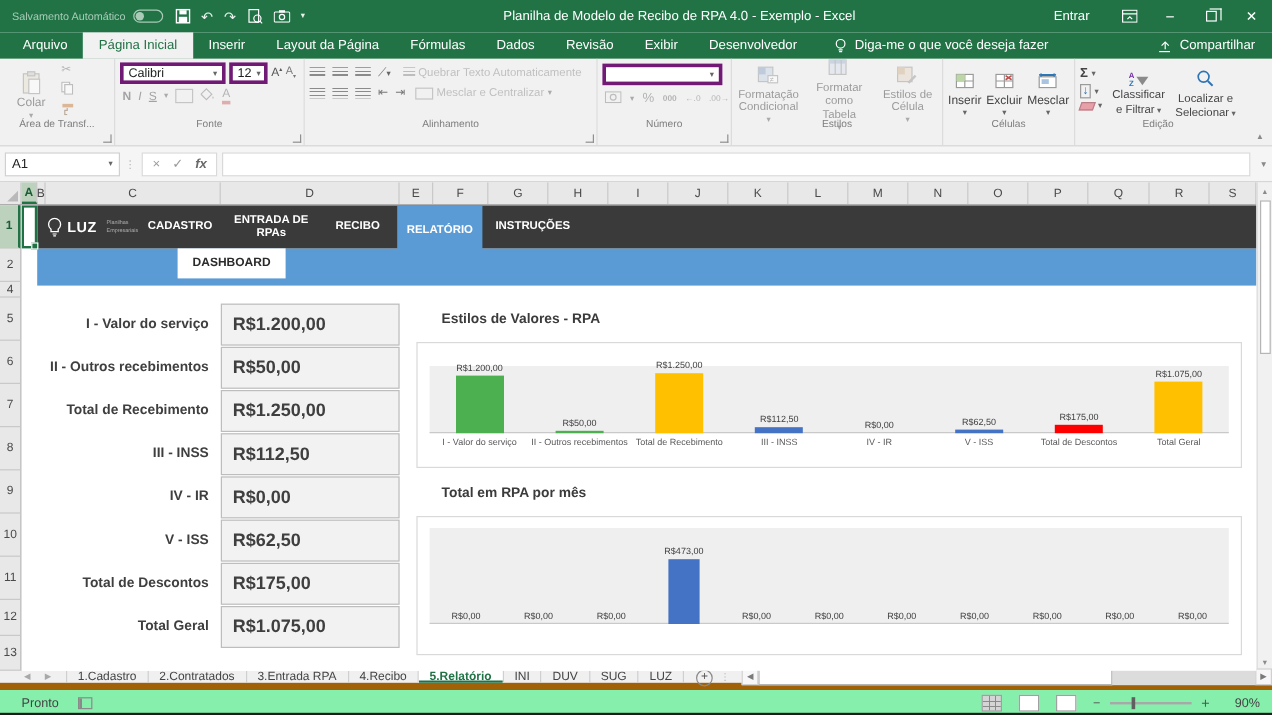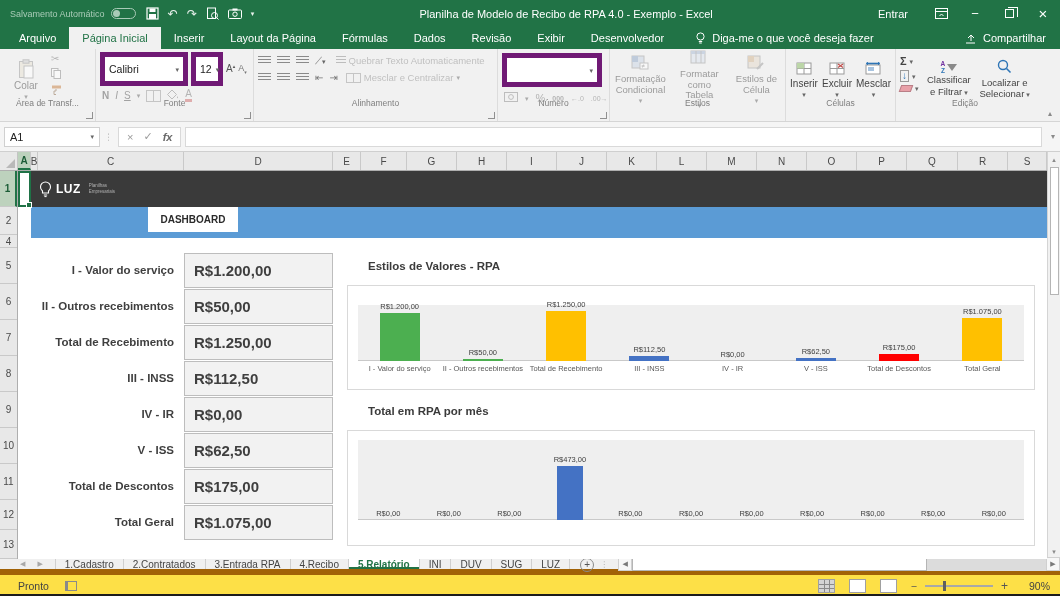--- a/index.html
+++ b/index.html
@@ -31,21 +31,21 @@
 
   
   .ribbon{height:73px;background:#f1f1f1;border-bottom:1px solid #d5d5d5;display:flex;position:relative;font-size:10px}
   .rgroup{position:relative;border-right:1px solid #dcdcdc;padding:3px 4px 14px;display:flex;gap:3px}
   .glabel{position:absolute;bottom:13px;left:0;right:0;text-align:center;font-size:8.5px;color:#7e7e7e;white-space:nowrap}
   .launcher{position:absolute;right:2px;bottom:2px;width:7px;height:7px;border-right:1px solid #909090;border-bottom:1px solid #909090}
   .col{display:flex;flex-direction:column}
   .rowc{display:flex;align-items:center;gap:3px}
   .gbtn{display:flex;flex-direction:column;align-items:center;justify-content:center;gap:1px;color:#444;text-align:center;line-height:1.15}
   .dim{opacity:.5}
-  .combo{background:#fff;border:5px solid #701a75;height:34px;display:flex;align-items:center;padding:0 4px;font-size:10.5px;color:#222;gap:4px}
+  .combo{background:#fff;border:3px solid #701a75;height:18px;display:flex;align-items:center;padding:0 4px;font-size:10.5px;color:#222;gap:4px}
   .dd{font-size:7px;color:#666;line-height:1}
   .ic{color:#777;font-size:10px;line-height:1}
   .lines{width:13px;height:9px;background:repeating-linear-gradient(#8a8a8a 0 1px,transparent 1px 3px)}
   .minigrid{width:15px;height:12px;border:1px solid #9a9a9a;background:
     linear-gradient(90deg,transparent 49%,#9a9a9a 49% 51%,transparent 51%),
     linear-gradient(transparent 49%,#9a9a9a 49% 51%,transparent 51%)}
   .eraser{width:12px;height:7px;background:#e8a0a8;transform:skewX(-20deg);border:1px solid #b97f87}
   .funnel{width:0;height:0;border-left:5px solid transparent;border-right:5px solid transparent;border-top:7px solid #8a8a8a}
   .sortaz{font-size:6.5px;font-weight:bold;line-height:1.05;text-align:center}
   .sortaz .a{color:#7030a0}.sortaz .z{color:#2e75b6}
@@ -120,21 +120,21 @@
   .stab:first-of-type{border-left:1px solid #cfcfcf}
   .stab.active{background:#fff;color:#217346;font-weight:bold;box-shadow:inset 0 -2px 0 #217346}
   .addsheet{width:14px;height:14px;border:1px solid #8a8a8a;border-radius:50%;display:flex;align-items:center;justify-content:center;font-size:10px;color:#555;margin:1px 0 0 10px;flex:none;align-self:center}
   .tdots{color:#b0b0b0;margin:0 6px;align-self:center;font-size:8px}
   .hscroll{margin-left:4px;display:flex;align-items:center;flex:1}
   .hbtn{width:14px;height:14px;border:1px solid #d0d0d0;background:#f7f7f7;display:flex;align-items:center;justify-content:center;font-size:7px;color:#7a7a7a;flex:none}
   .htrack{flex:1;height:14px;background:#dcdcdc;display:flex}
   .hthumb{width:295px;height:14px;background:#fff;border:1px solid #b5b5b5}
 
   
-  .statusbar{height:21px;background:#fde047;display:flex;align-items:center;padding:0 10px 0 18px;font-size:10.5px;color:#444;position:relative}
+  .statusbar{height:21px;background:#86efac;display:flex;align-items:center;padding:0 10px 0 18px;font-size:10.5px;color:#444;position:relative}
   .macroic{width:12px;height:10px;border:1px solid #8a8a8a;margin-left:16px;background:linear-gradient(90deg,#8a8a8a 2px,transparent 2px)}
   .sb-right{margin-left:auto;display:flex;align-items:center;gap:14px}
   .viewic{width:17px;height:14px;border:1px solid #a0a0a0;background:#fff;position:relative}
   .viewic.active{background:#d5d5d5}
   .viewic.grid{background-image:linear-gradient(90deg,transparent 5px,#8a8a8a 5px 6px,transparent 6px 10px,#8a8a8a 10px 11px,transparent 11px),linear-gradient(transparent 4px,#8a8a8a 4px 5px,transparent 5px 8px,#8a8a8a 8px 9px,transparent 9px)}
   .zoomctl{display:flex;align-items:center;gap:8px;color:#555}
   .ztrack{width:68px;height:2px;background:#a8a8a8;position:relative}
   .zthumb{position:absolute;left:18px;top:-4px;width:3px;height:10px;background:#5f5f5f}
   .zlabel{font-size:10.5px;width:28px;text-align:right}
   .bottom-edge{position:absolute;left:0;right:0;bottom:0;height:2px;background:#1c1c1c;z-index:9}
@@ -503,20 +503,27 @@
             <span class="luz-logo">
               <svg width="13" height="17" viewBox="0 0 13 17">
                   <path d="M6.5 1 a5 5 0 0 1 5 5 q0 2.5 -2 4 l0 2 h-6 l0 -2 q-2 -1.5 -2 -4 a5 5 0 0 1 5 -5 Z" fill="none" stroke="#fff" stroke-width="1.1"></path>
                   <line x1="4.8" y1="14" x2="8.2" y2="14" stroke="#fff"></line>
                   <line x1="5.4" y1="15.6" x2="7.6" y2="15.6" stroke="#fff"></line>
                 </svg>
               <span class="luz-brand">LUZ</span>
               <span class="luz-div"></span>
               <span class="luz-sub"><span>Planilhas</span><br><span>Empresariais</span></span>
             </span>
+            <span id="nav-items" style="display:flex;align-items:stretch">
+                <div class="nav-item" style="width: 74px;">CADASTRO</div>
+                <div class="nav-item" style="width: 78px;">ENTRADA DE RPAs</div>
+                <div class="nav-item" style="width: 66px;">RECIBO</div>
+                <div class="nav-item active" style="width: 71px;">RELATÓRIO</div>
+                <div class="nav-item" style="width: 84px;">INSTRUÇÕES</div>
+              </span>
           </div>
           <div id="a1cell"></div>
           <div id="blueband"></div>
           <div id="dashtab">DASHBOARD</div>
 
           <div id="summary">
               <div class="srow">
                 <div class="slabel">I - Valor do serviço</div>
                 <div class="sbox">R$1.200,00</div>
               </div>

